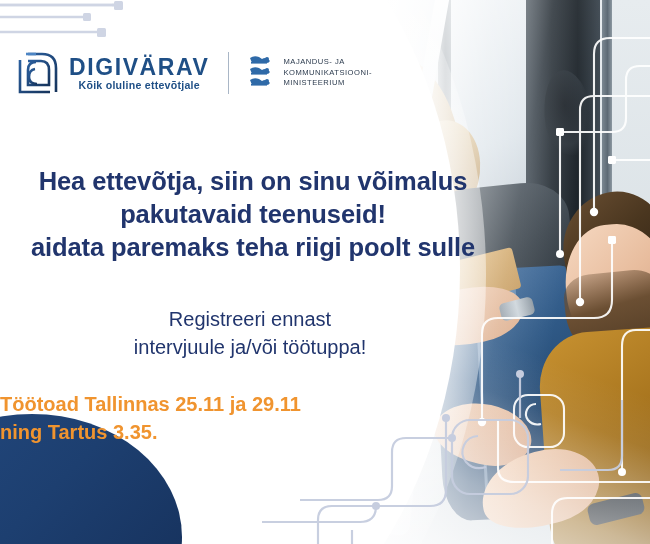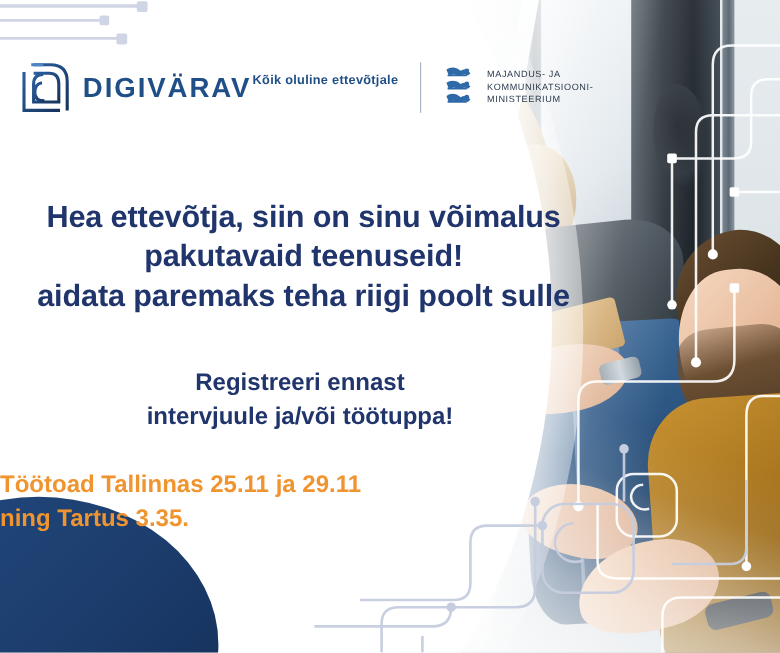--- a/index.html
+++ b/index.html
@@ -315,21 +315,21 @@
   
   .content { position:absolute; inset:0; z-index:6; }
 
   .logos {
     position:absolute;
     left:16px; top:50px;
     display:flex; align-items:center; gap:18px;
   }
   .logo-digi { display:flex; align-items:center; gap:9px; }
   .logo-mark { width:44px; height:46px; flex:none; }
-  .logo-words { display:flex; flex-direction:row; gap:1px; }
+  .logo-words { display:flex; flex-direction:column; gap:1px;align-items:center; }
   .logo-title {
     font-size:23px; font-weight:700; letter-spacing:1.6px;
     color:#1f4f86; line-height:1;
   }
   .logo-sub {
     font-size:10.6px; font-weight:600; letter-spacing:.25px;
     color:#1f4f86; line-height:1;
   }
   .logo-div {
     width:1px; height:42px; background:#a9b6c6; flex:none;
@@ -348,21 +348,21 @@
     font-size:25.5px; font-weight:700;
     line-height:1.3;
     color:#21356d;
     letter-spacing:-.1px;
     padding-left:16px;
   }
   .subline {
     position:absolute;
     left:0; top:306px; width:500px;
     text-align:center;
-    font-size:20px; font-weight:700;
+    font-size:20px; font-weight:400;
     line-height:1.38;
     color:#21356d;
   }
   .dates {
     position:absolute;
     left:0; top:391px; width:500px;
     text-align:left;
     font-size:20px; font-weight:700;
     line-height:1.38;
     color:#f0942f;

